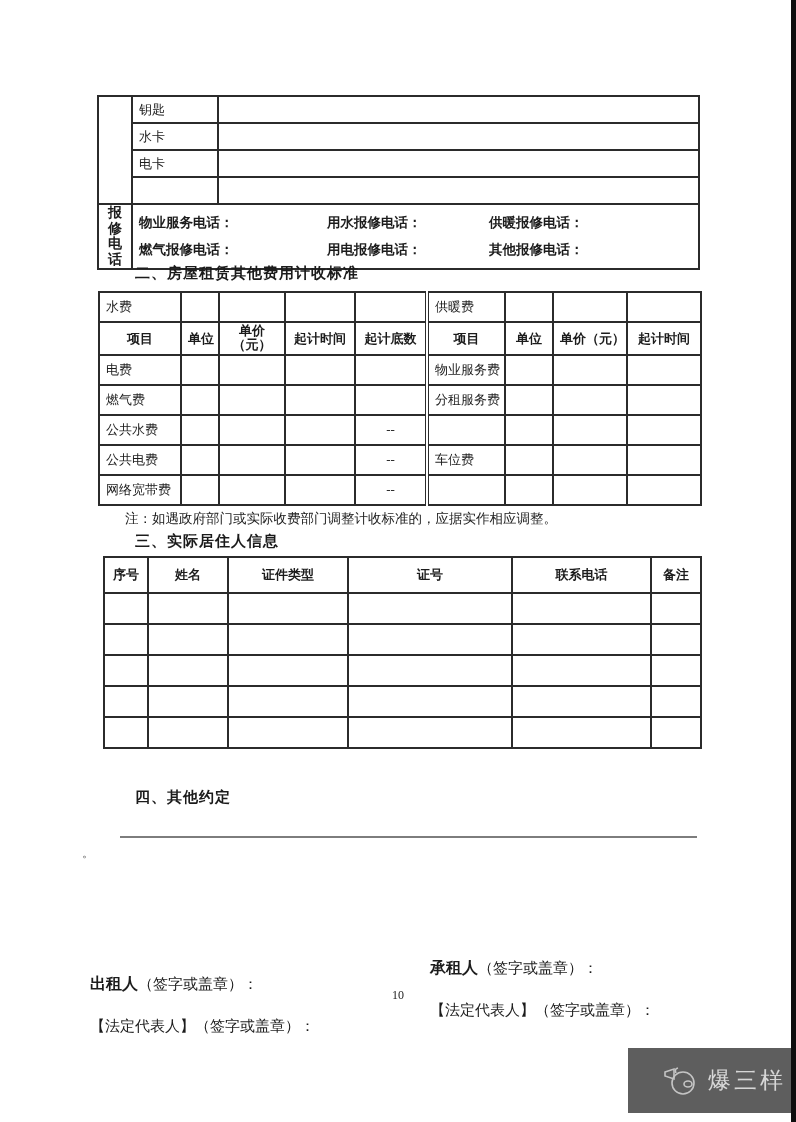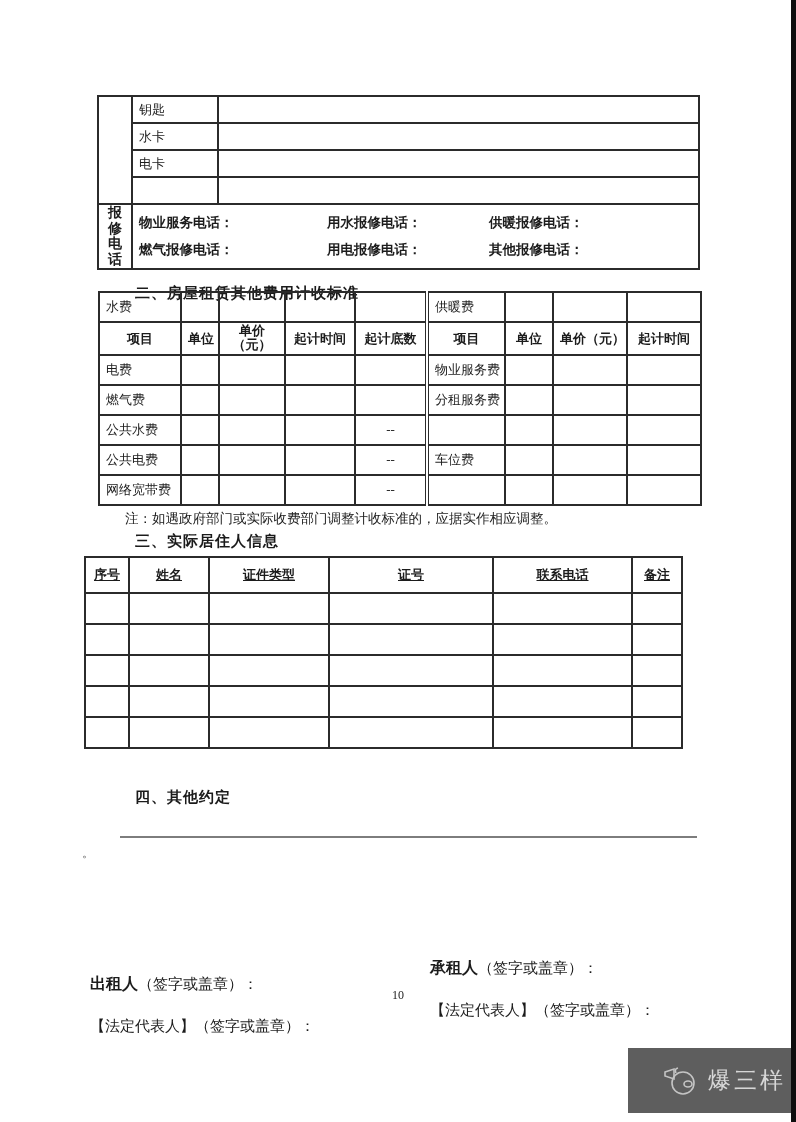--- a/index.html
+++ b/index.html
@@ -110,21 +110,21 @@
         <span>供暖报修电话：</span>
         <span>燃气报修电话：</span>
         <span>用电报修电话：</span>
         <span>其他报修电话：</span>
       </div>
     </td>
   </tr>
 </tbody>
   </table>
 
-<div class="abs heading" style="left:135px;top:264px;margin-top:20px;">二、房屋租赁其他费用计收标准</div>
+<div class="abs heading" style="left:135px;top:264px;">二、房屋租赁其他费用计收标准</div>
 
 <table id="t2" class="abs" style="left:98px;top:291px;">
   <colgroup>
     <col style="width:82px">
       <col style="width:38px">
       <col style="width:66px">
     <col style="width:70px">
       <col style="width:72px">
       <col style="width:78px">
     <col style="width:48px">
@@ -211,21 +211,21 @@
         <td></td>
     <td></td>
   </tr>
 </tbody>
   </table>
 
 <div class="abs" style="left:125px;top:510px;font-size:13.5px;">注：如遇政府部门或实际收费部门调整计收标准的，应据实作相应调整。</div>
 
 <div class="abs heading" style="left:135px;top:532px;">三、实际居住人信息</div>
 
-<table id="t3" class="abs" style="left:84px;top:556px;text-decoration:underline;">
+<table id="t3" class="abs" style="left:103px;top:556px;">
   <colgroup>
     <col style="width:44px">
       <col style="width:80px">
       <col style="width:120px">
     <col style="width:164px">
       <col style="width:139px">
       <col style="width:50px">
   </colgroup>
   <tbody>
       <tr>

